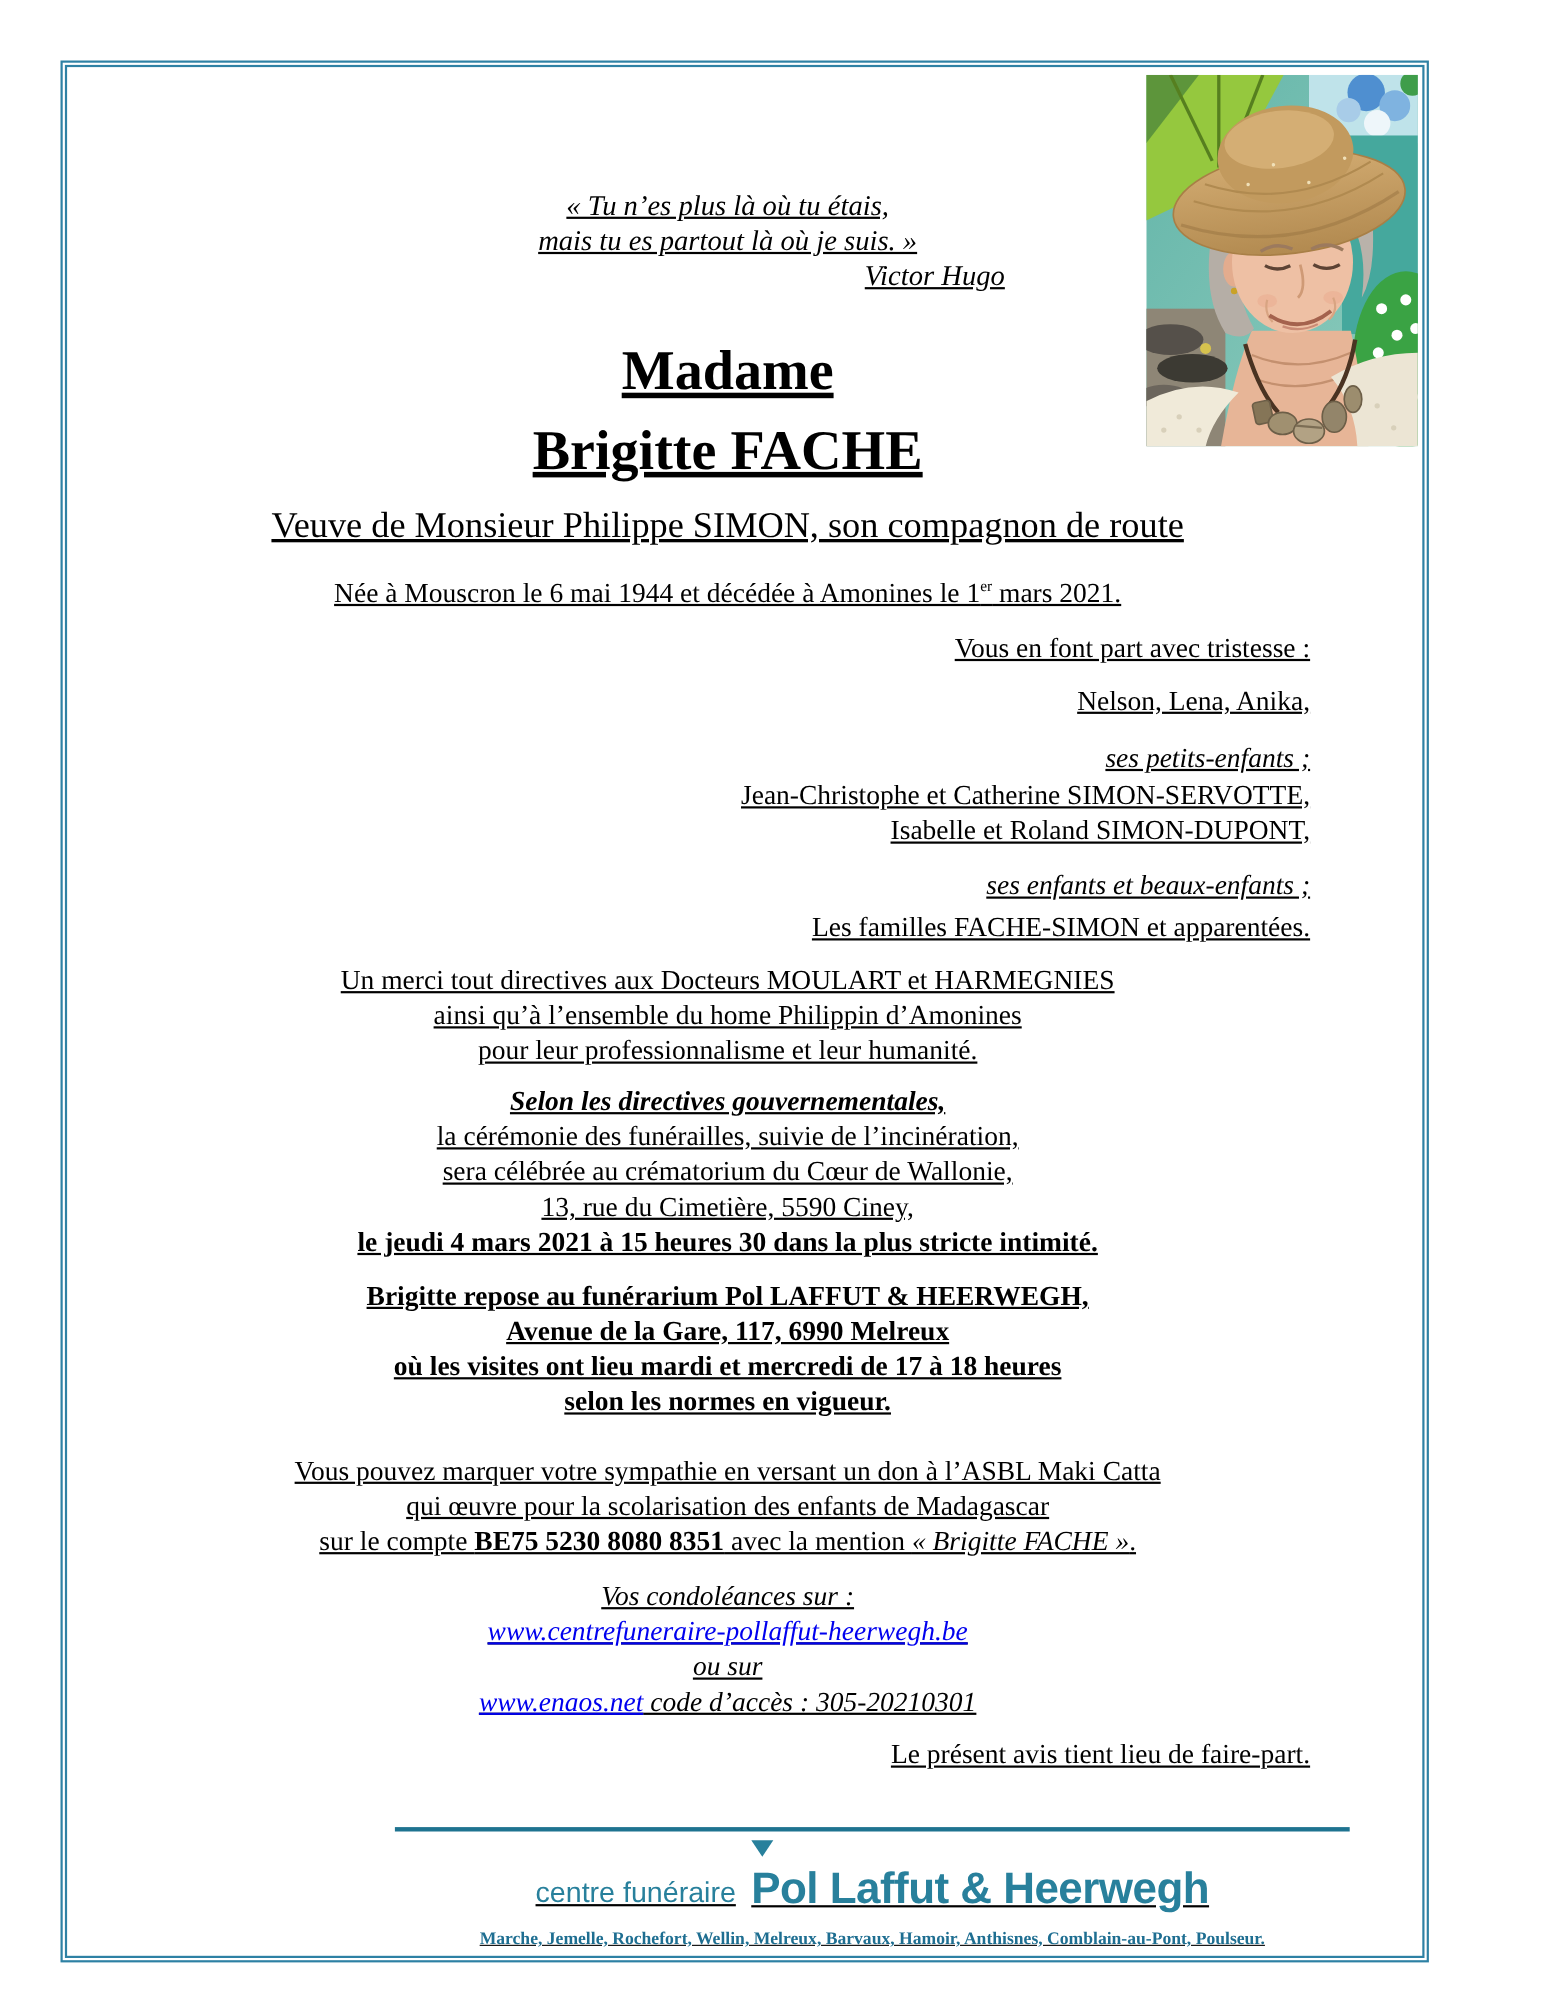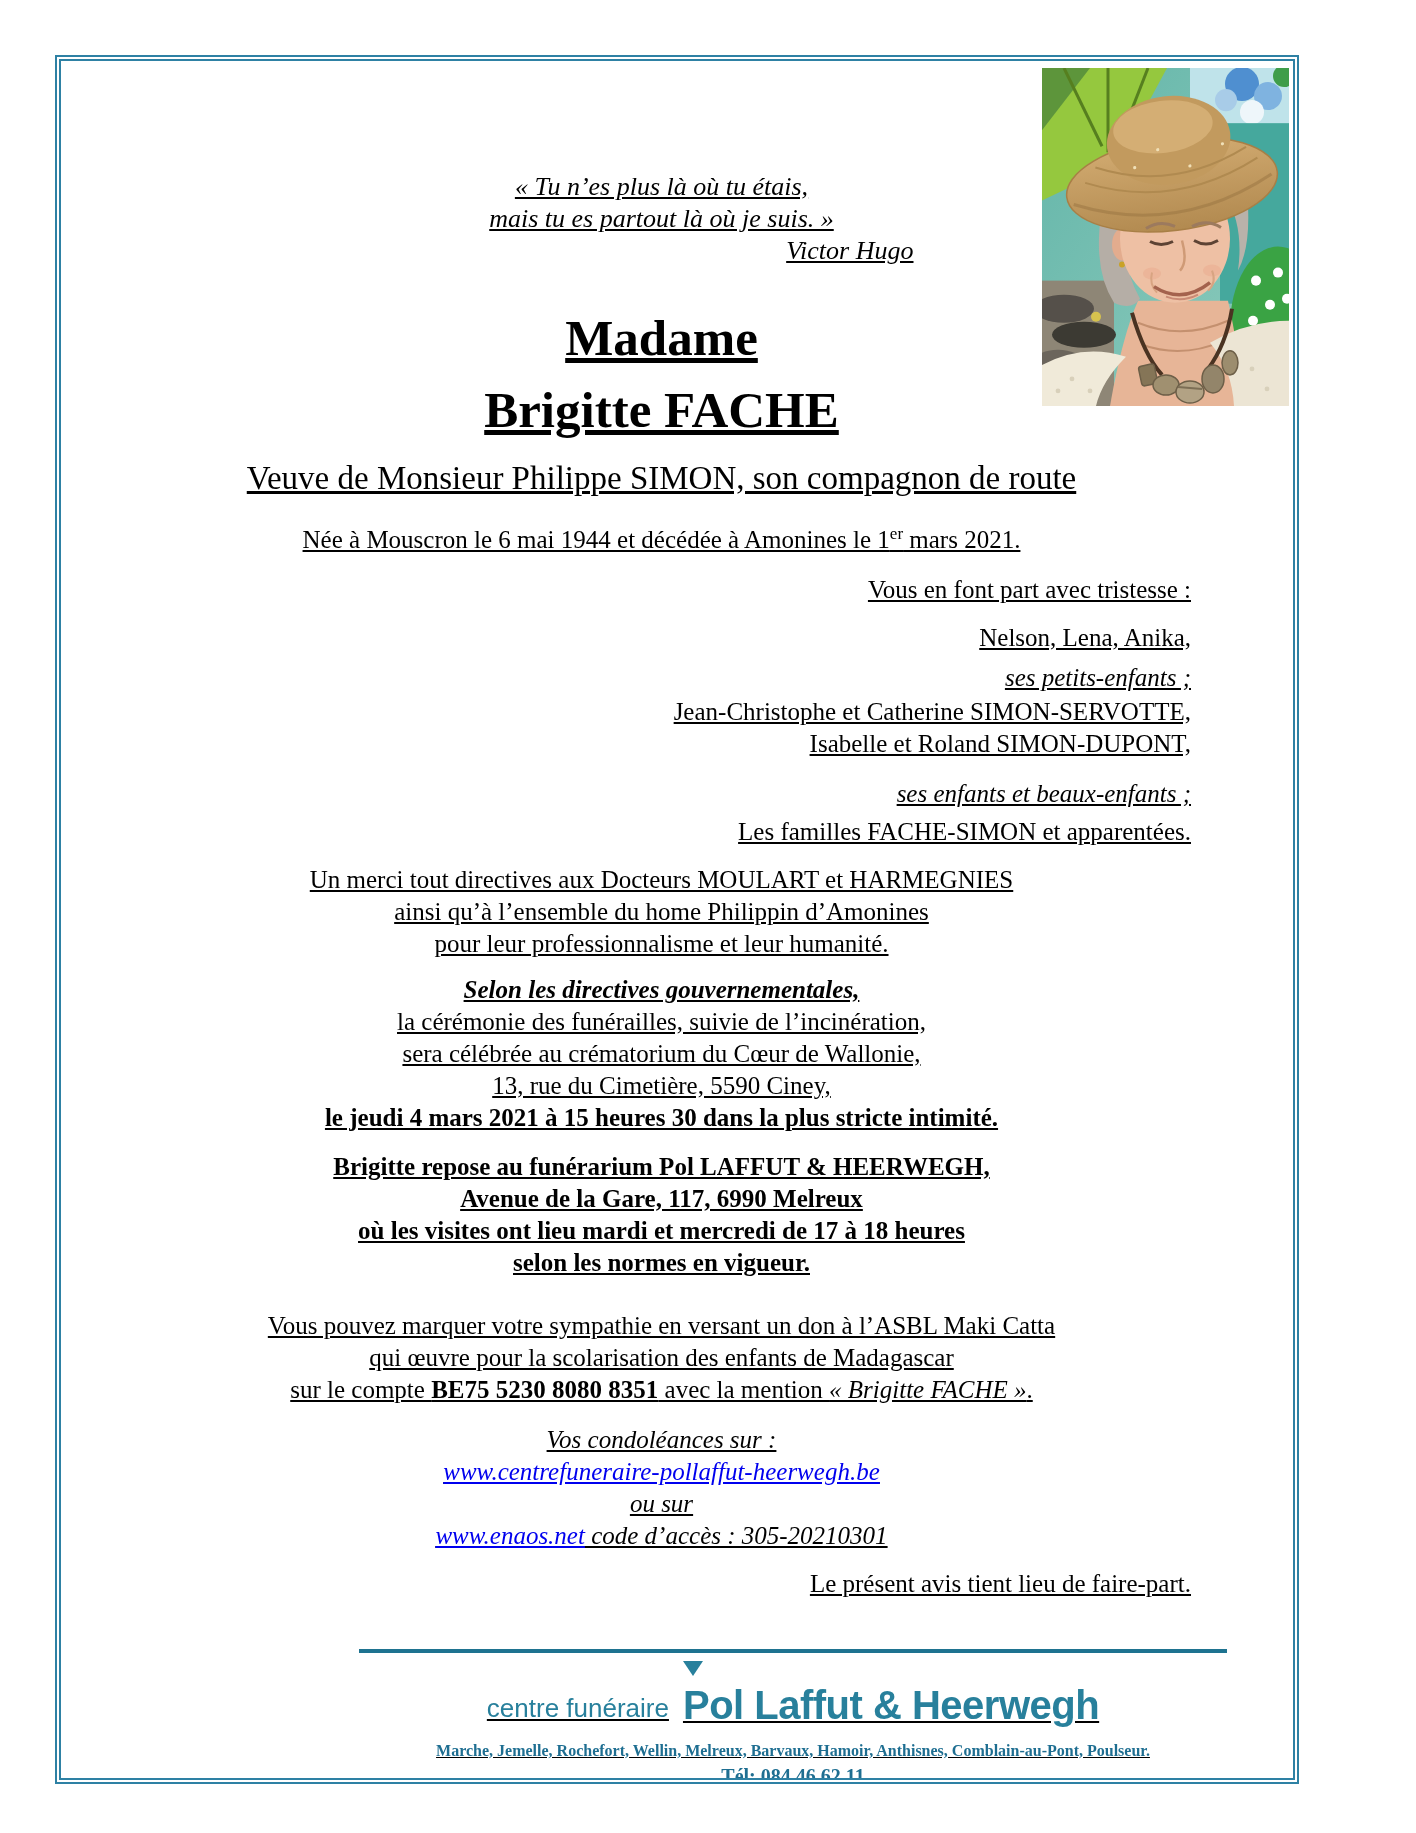--- a/index.html
+++ b/index.html
@@ -45,27 +45,27 @@
   .quote-attribution{text-align:right;margin-right:-12px;font-weight:bold;font-weight:normal;}
   .main-title{
     margin-top:35px;text-align:center;
     font-size:51px;line-height:72px;font-weight:bold;
   }
   .subtitle{
     margin-top:12px;text-align:center;
     font-size:33px;line-height:40px;
   }
   .birth-line{margin-top:26px;text-align:center;}
-  .birth-line sup{font-size:17px;vertical-align:super;line-height:0;}
+  .birth-line sup{font-size:14px;vertical-align:super;line-height:0;}
   .p-left{text-align:right;}
   .p-center{text-align:center;}
   .p-right{text-align:right;font-style:italic;}
   .mt-intro{margin-top:18px;}
   .mt-names{margin-top:16px;}
-  .mt-label{margin-top:8px;}
+  .mt-label{margin-top:20px;}
   .mt-children{margin-top:2px;}
   .mt-label2{margin-top:18px;}
   .mt-families{margin-top:6px;}
   .mt-thanks{margin-top:16px;}
   .mt-ceremony{margin-top:14px;}
   .mt-repose{margin-top:17px;}
   .mt-donation{margin-top:31px;}
   .mt-condolences{margin-top:18px;}
   .mt-notice{margin-top:16px;}
   .bold{font-weight:bold;}

